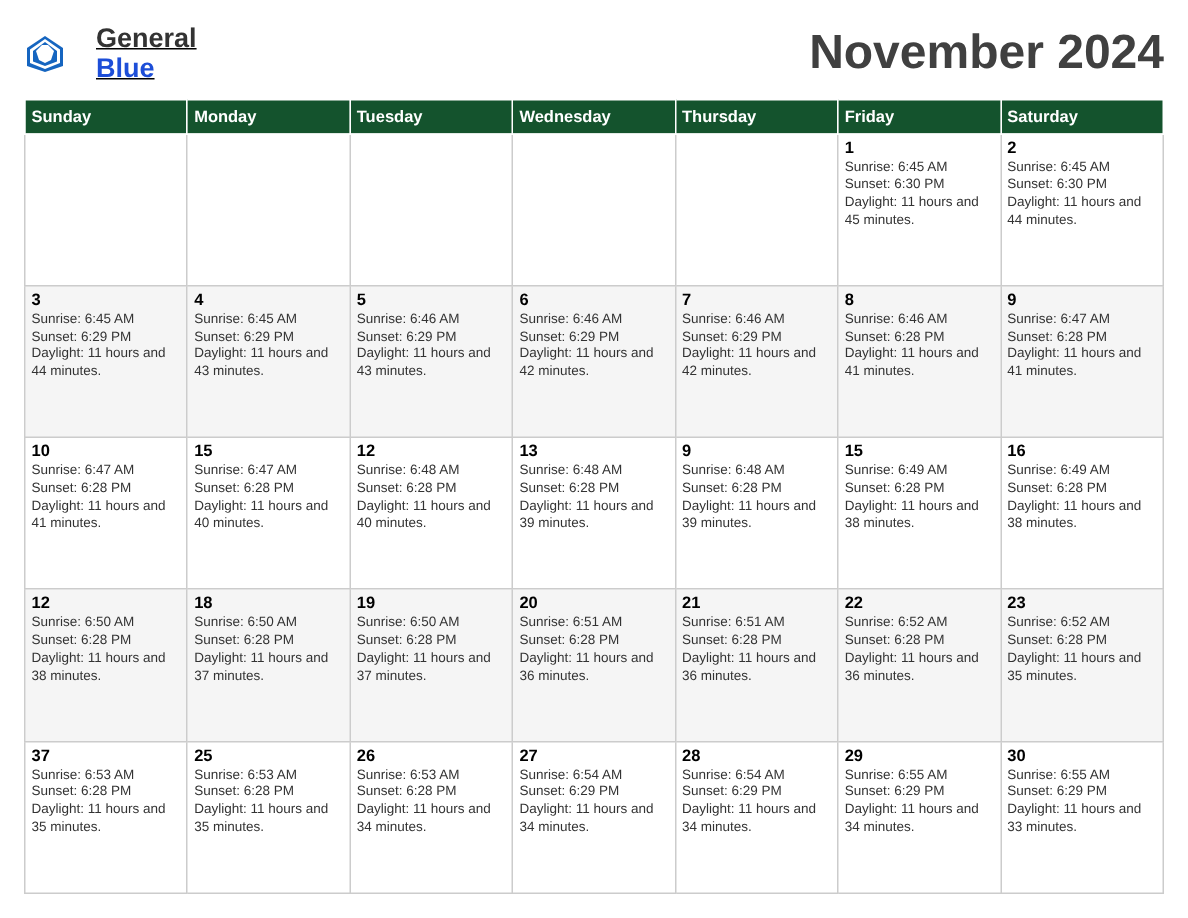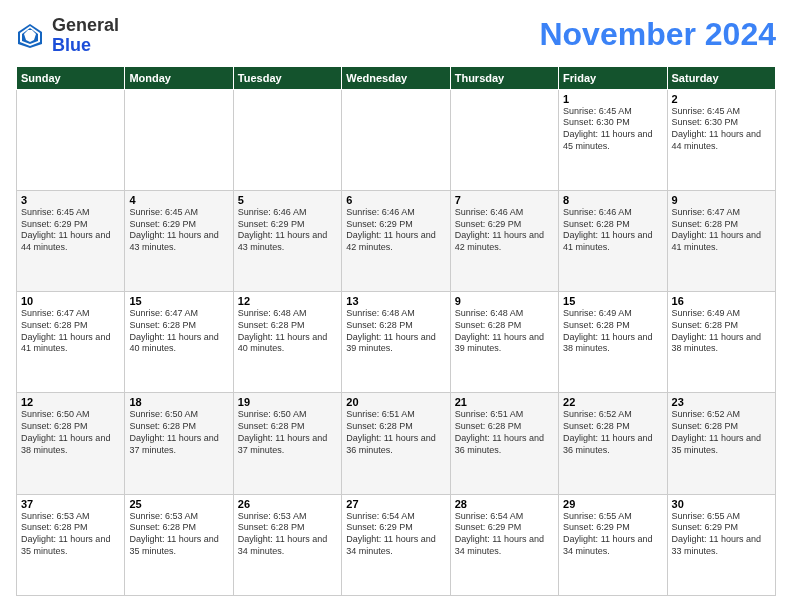--- a/index.html
+++ b/index.html
@@ -19,40 +19,41 @@
     }
     .header {
       display: flex;
       justify-content: space-between;
       align-items: flex-start;
       margin-bottom: 10px;
     }
     .logo {
       display: flex;
       align-items: center;
-      gap: 8px;
+      gap: 20px;
+      text-decoration: underline;
     }
     .logo-text {
       font-size: 18px;
       font-weight: bold;
       line-height: 1.1;
     }
     .logo-general { color: #333; }
     .logo-blue { color: #1d4ed8; }
     .logo-icon {
       width: 28px;
       height: 28px;
     }
     .title-block {
       text-align: right;
     }
     .month-title {
       font-size: 32px;
       font-weight: bold;
-      color: #3b82f6;
+      color: #404040;
     }
     .location {
       font-size: 14px;
       color: #555;
     }
     .calendar {
       flex: 1;
       border-collapse: collapse;
       width: 100%;
       font-size: 10px;

